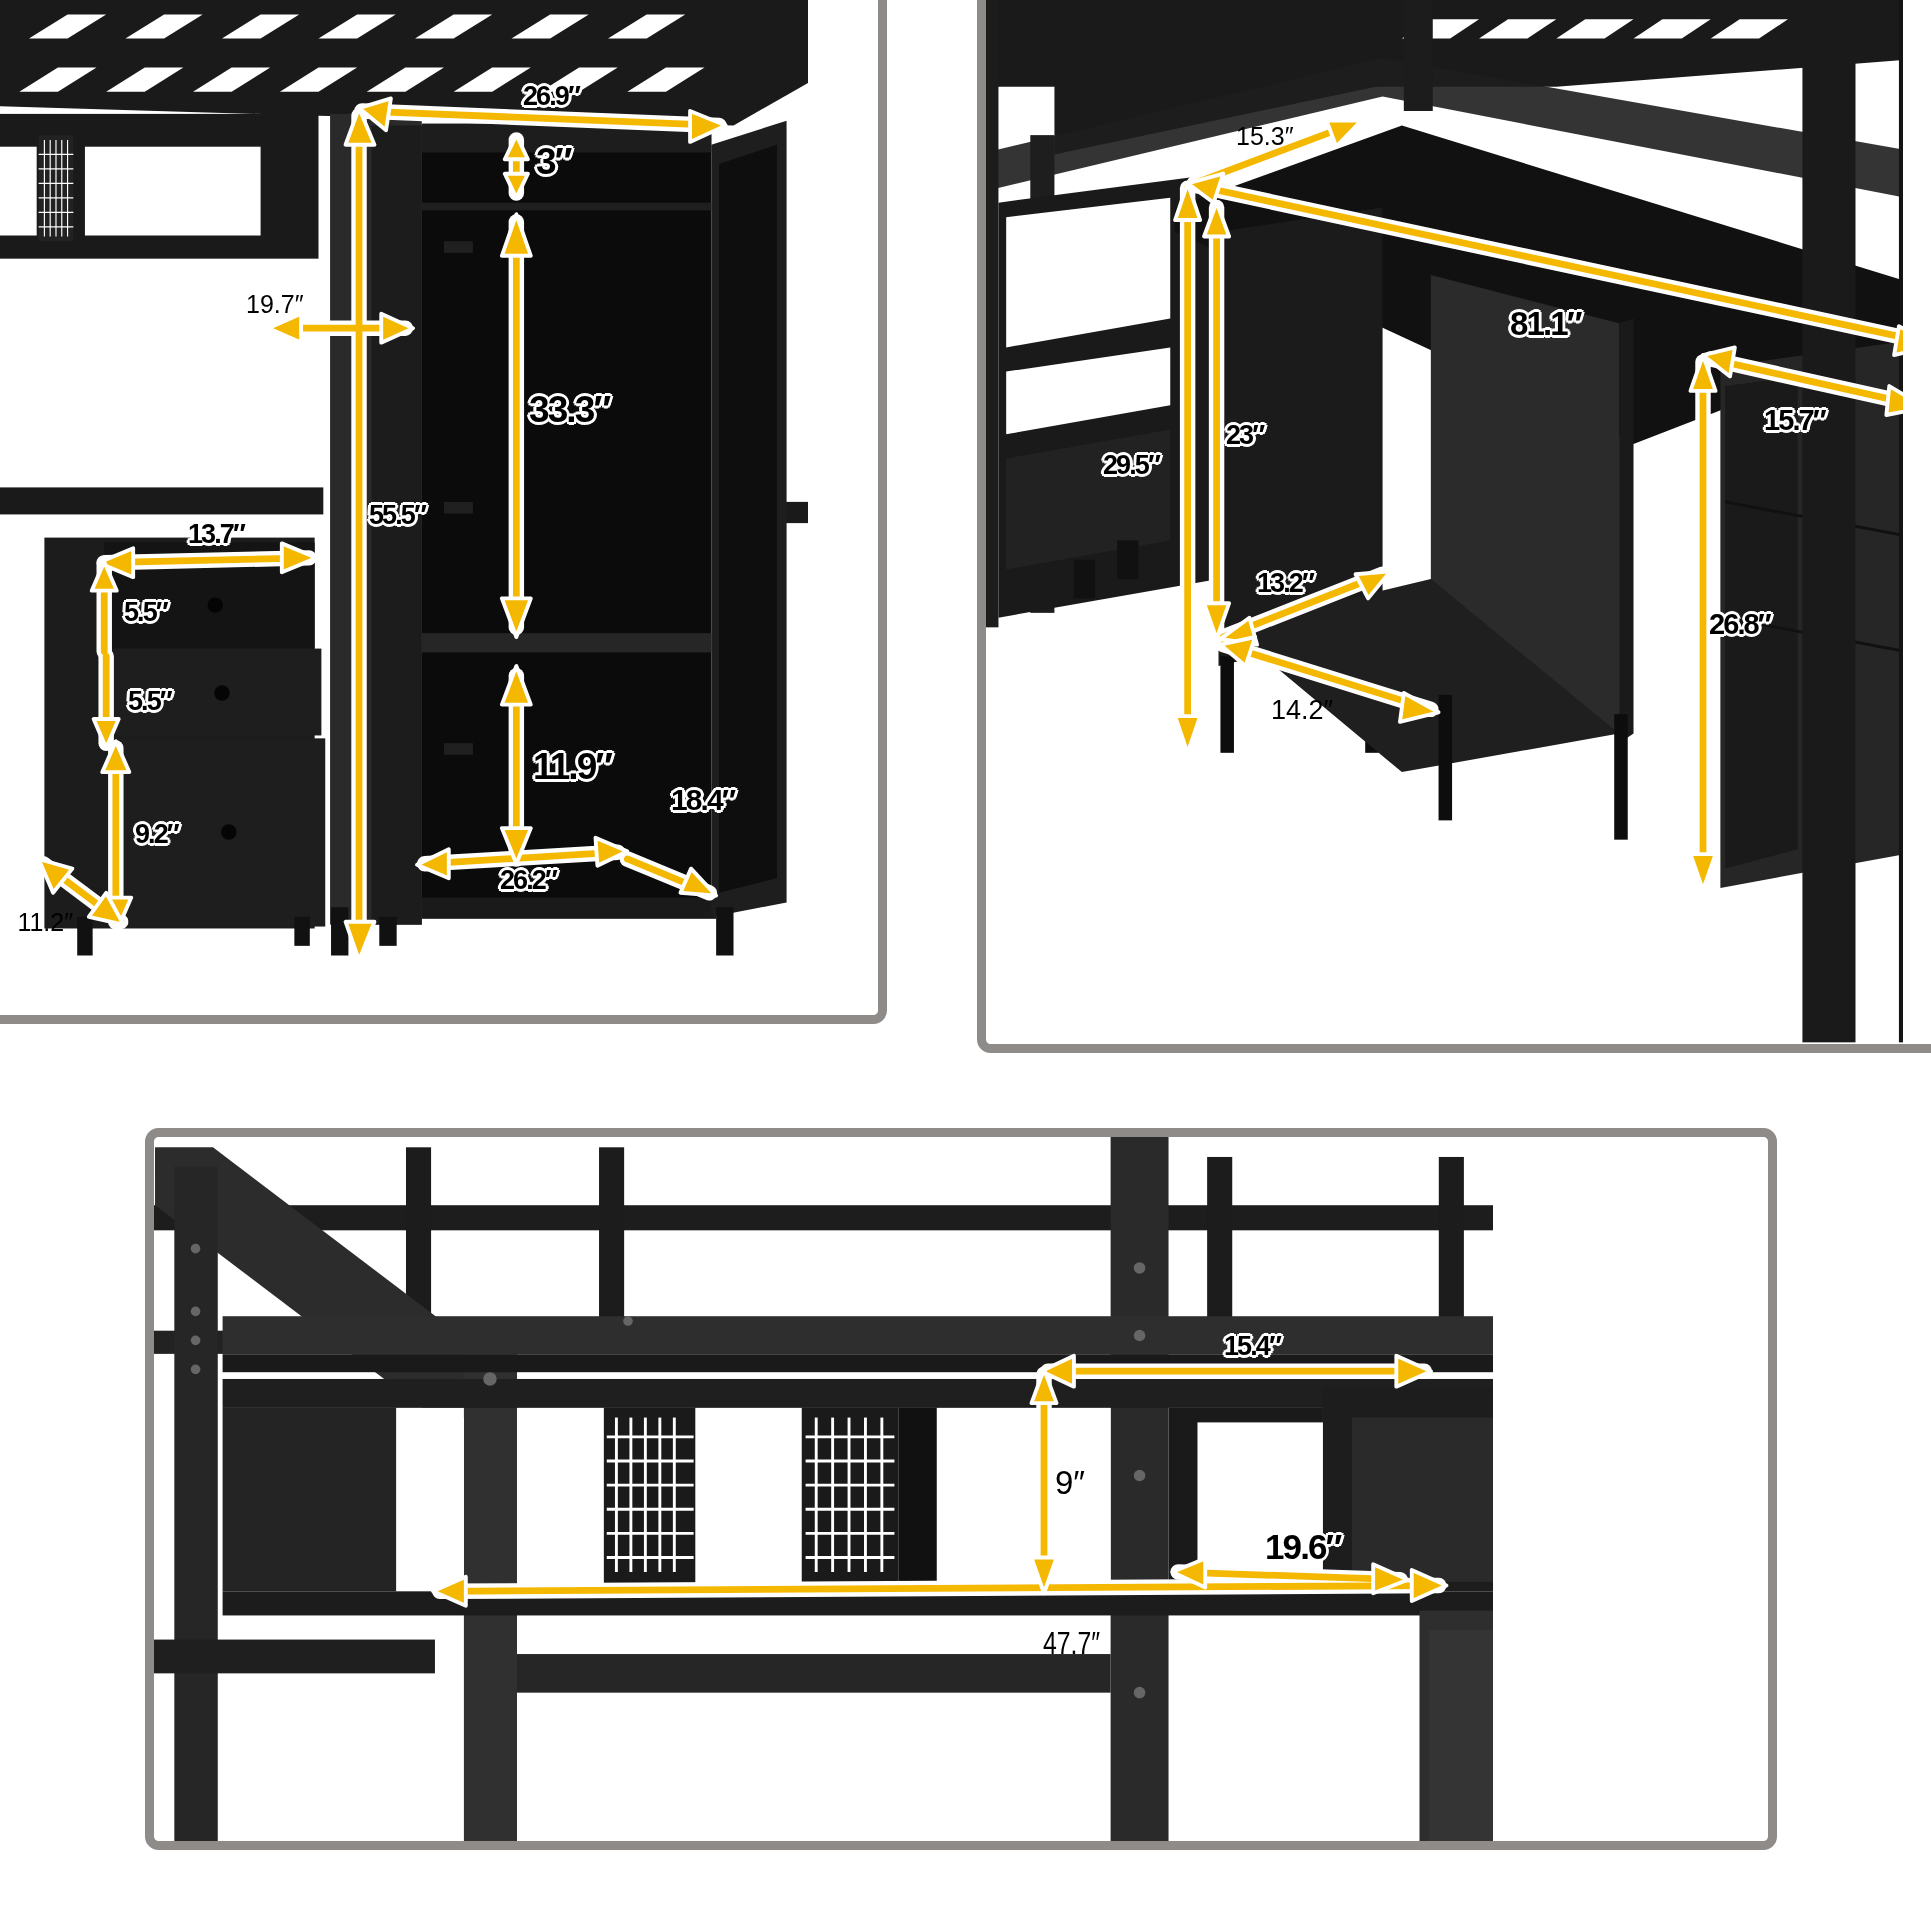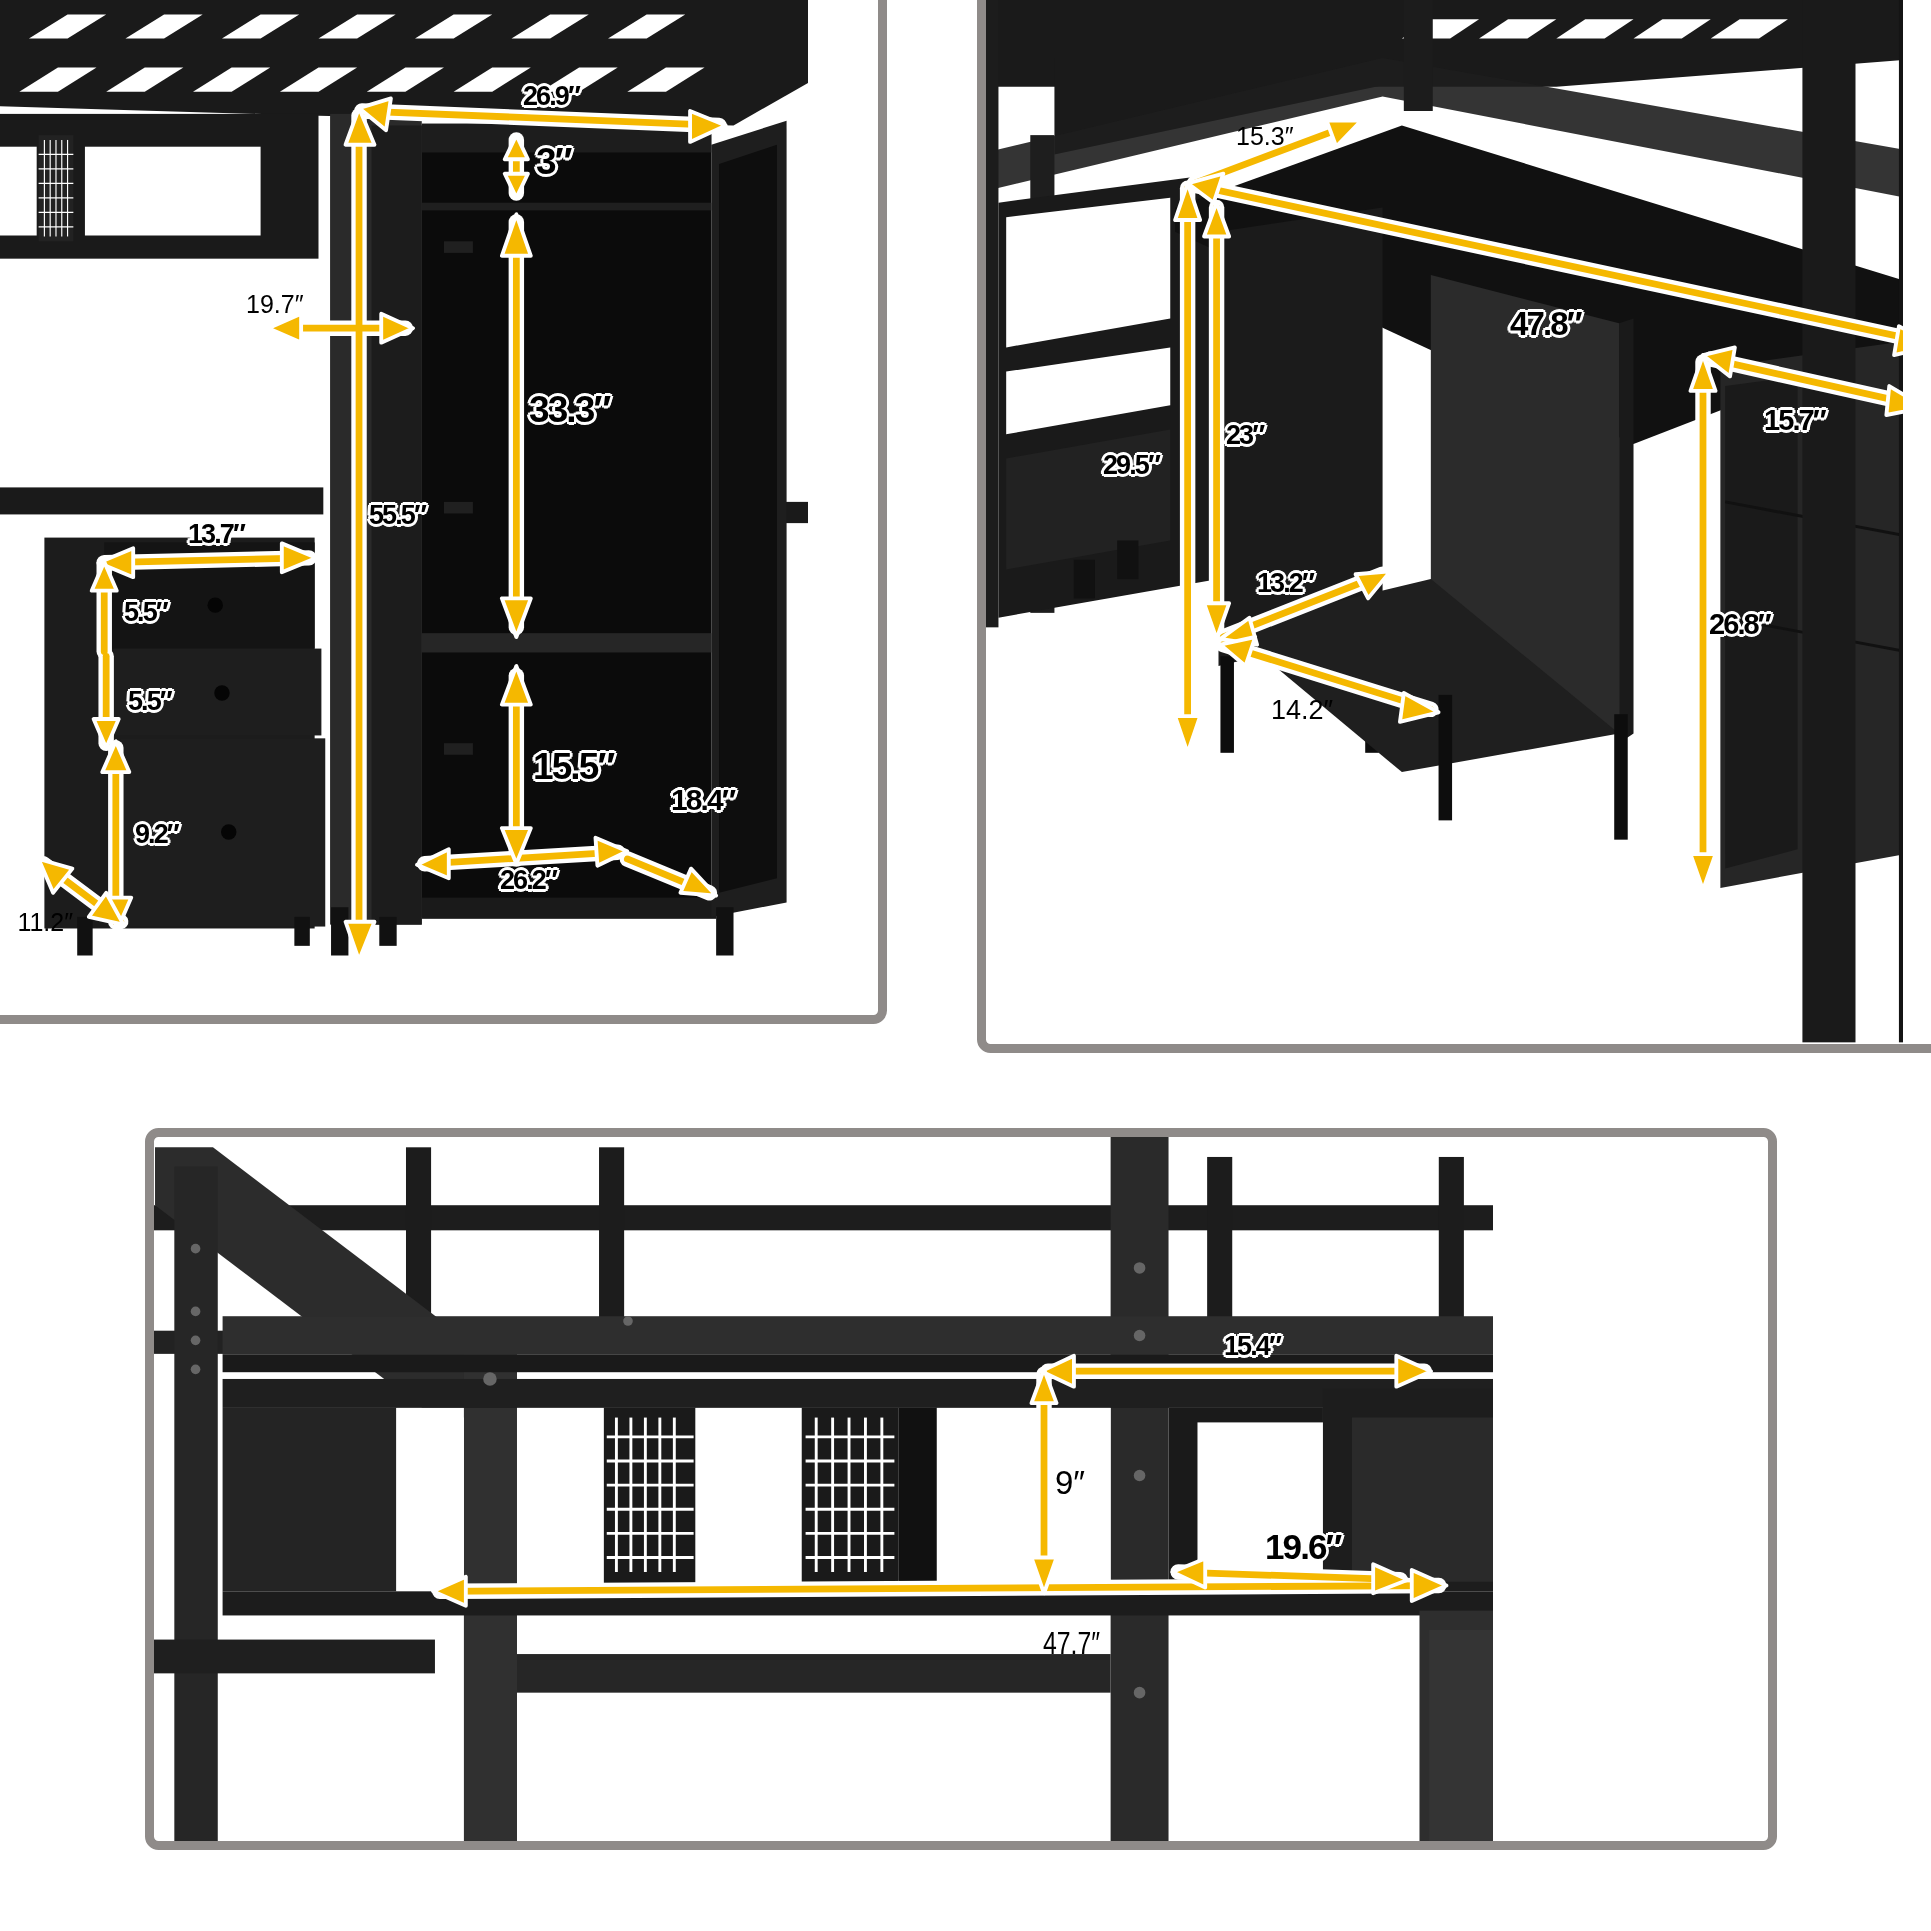--- a/index.html
+++ b/index.html
@@ -148,21 +148,21 @@
       <polygon points="40,890 75,900 55,925"></polygon>
       <polygon points="128,958 92,950 110,925"></polygon>
     </g>
   </svg>
 
   <span class="lbl bold" style="left:523px; top:83px; font-size:27px;">26.9″</span>
   <span class="lbl bold" style="left:536px; top:143px; font-size:37px;">3″</span>
   <span class="lbl bold" style="left:529px; top:391px; font-size:37px;">33.3″</span>
   <span class="lbl bold" style="left:369px; top:502px; font-size:27px;">55.5″</span>
   <span class="lbl plain" style="left:246px; top:292px; font-size:25px;">19.7″</span>
-  <span class="lbl bold" style="left:533px; top:748px; font-size:37px;">15.5″</span>
+  <span class="lbl bold" style="left:533px; top:748px; font-size:37px;">11.9″</span>
   <span class="lbl bold" style="left:500px; top:867px; font-size:27px;">26.2″</span>
   <span class="lbl bold" style="left:671px; top:785px; font-size:30px;">18.4″</span>
   <span class="lbl bold" style="left:188px; top:521px; font-size:27px;">13.7″</span>
   <span class="lbl bold" style="left:124px; top:599px; font-size:27px;">5.5″</span>
   <span class="lbl bold" style="left:128px; top:688px; font-size:27px;">5.5″</span>
   <span class="lbl bold" style="left:127px; top:821px; font-size:27px;margin-left:8px;">9.2″</span>
   <span class="lbl plain" style="left:17.4px; top:910px; font-size:25px;">11.2″</span>
 </div>
 <div class="frame" style="left:-19.3px; top:-19.3px; width:906px; height:1043px; border-radius:0 0 13.5px 0;"></div>
 
@@ -244,21 +244,21 @@
       <polygon points="252,668 288,660 278,690"></polygon>
       <polygon points="478,738 442,718 438,748"></polygon>
       <polygon points="752,368 785,360 780,390"></polygon>
       <polygon points="982,422 945,400 942,430"></polygon>
       <polygon points="752,368 739,405 765,405"></polygon>
       <polygon points="752,922 739,885 765,885"></polygon>
     </g>
   </svg>
 
   <span class="lbl plain" style="left:259px; top:124px; font-size:25px;">15.3″</span>
-  <span class="lbl bold" style="left:533px; top:307px; font-size:33px;">47.8″</span>
+  <span class="lbl bold" style="left:533px; top:307px; font-size:33px;">81.1″</span>
   <span class="lbl bold" style="left:126px; top:452px; font-size:27px;">29.5″</span>
   <span class="lbl bold" style="left:249px; top:422px; font-size:27px;">23″</span>
   <span class="lbl bold" style="left:280px; top:570px; font-size:27px;">13.2″</span>
   <span class="lbl plain" style="left:294px; top:697px; font-size:27px;">14.2″</span>
   <span class="lbl bold" style="left:787px; top:406px; font-size:29px;">15.7″</span>
   <span class="lbl bold" style="left:732px; top:610px; font-size:29px;">26.8″</span>
 </div>
 <div class="frame" style="left:977px; top:-19.3px; width:975px; height:1072px; border-radius:0 0 0 13.5px;"></div>
 
 <div class="panel" style="left:145px; top:1128px; width:1348px; height:722px;">

